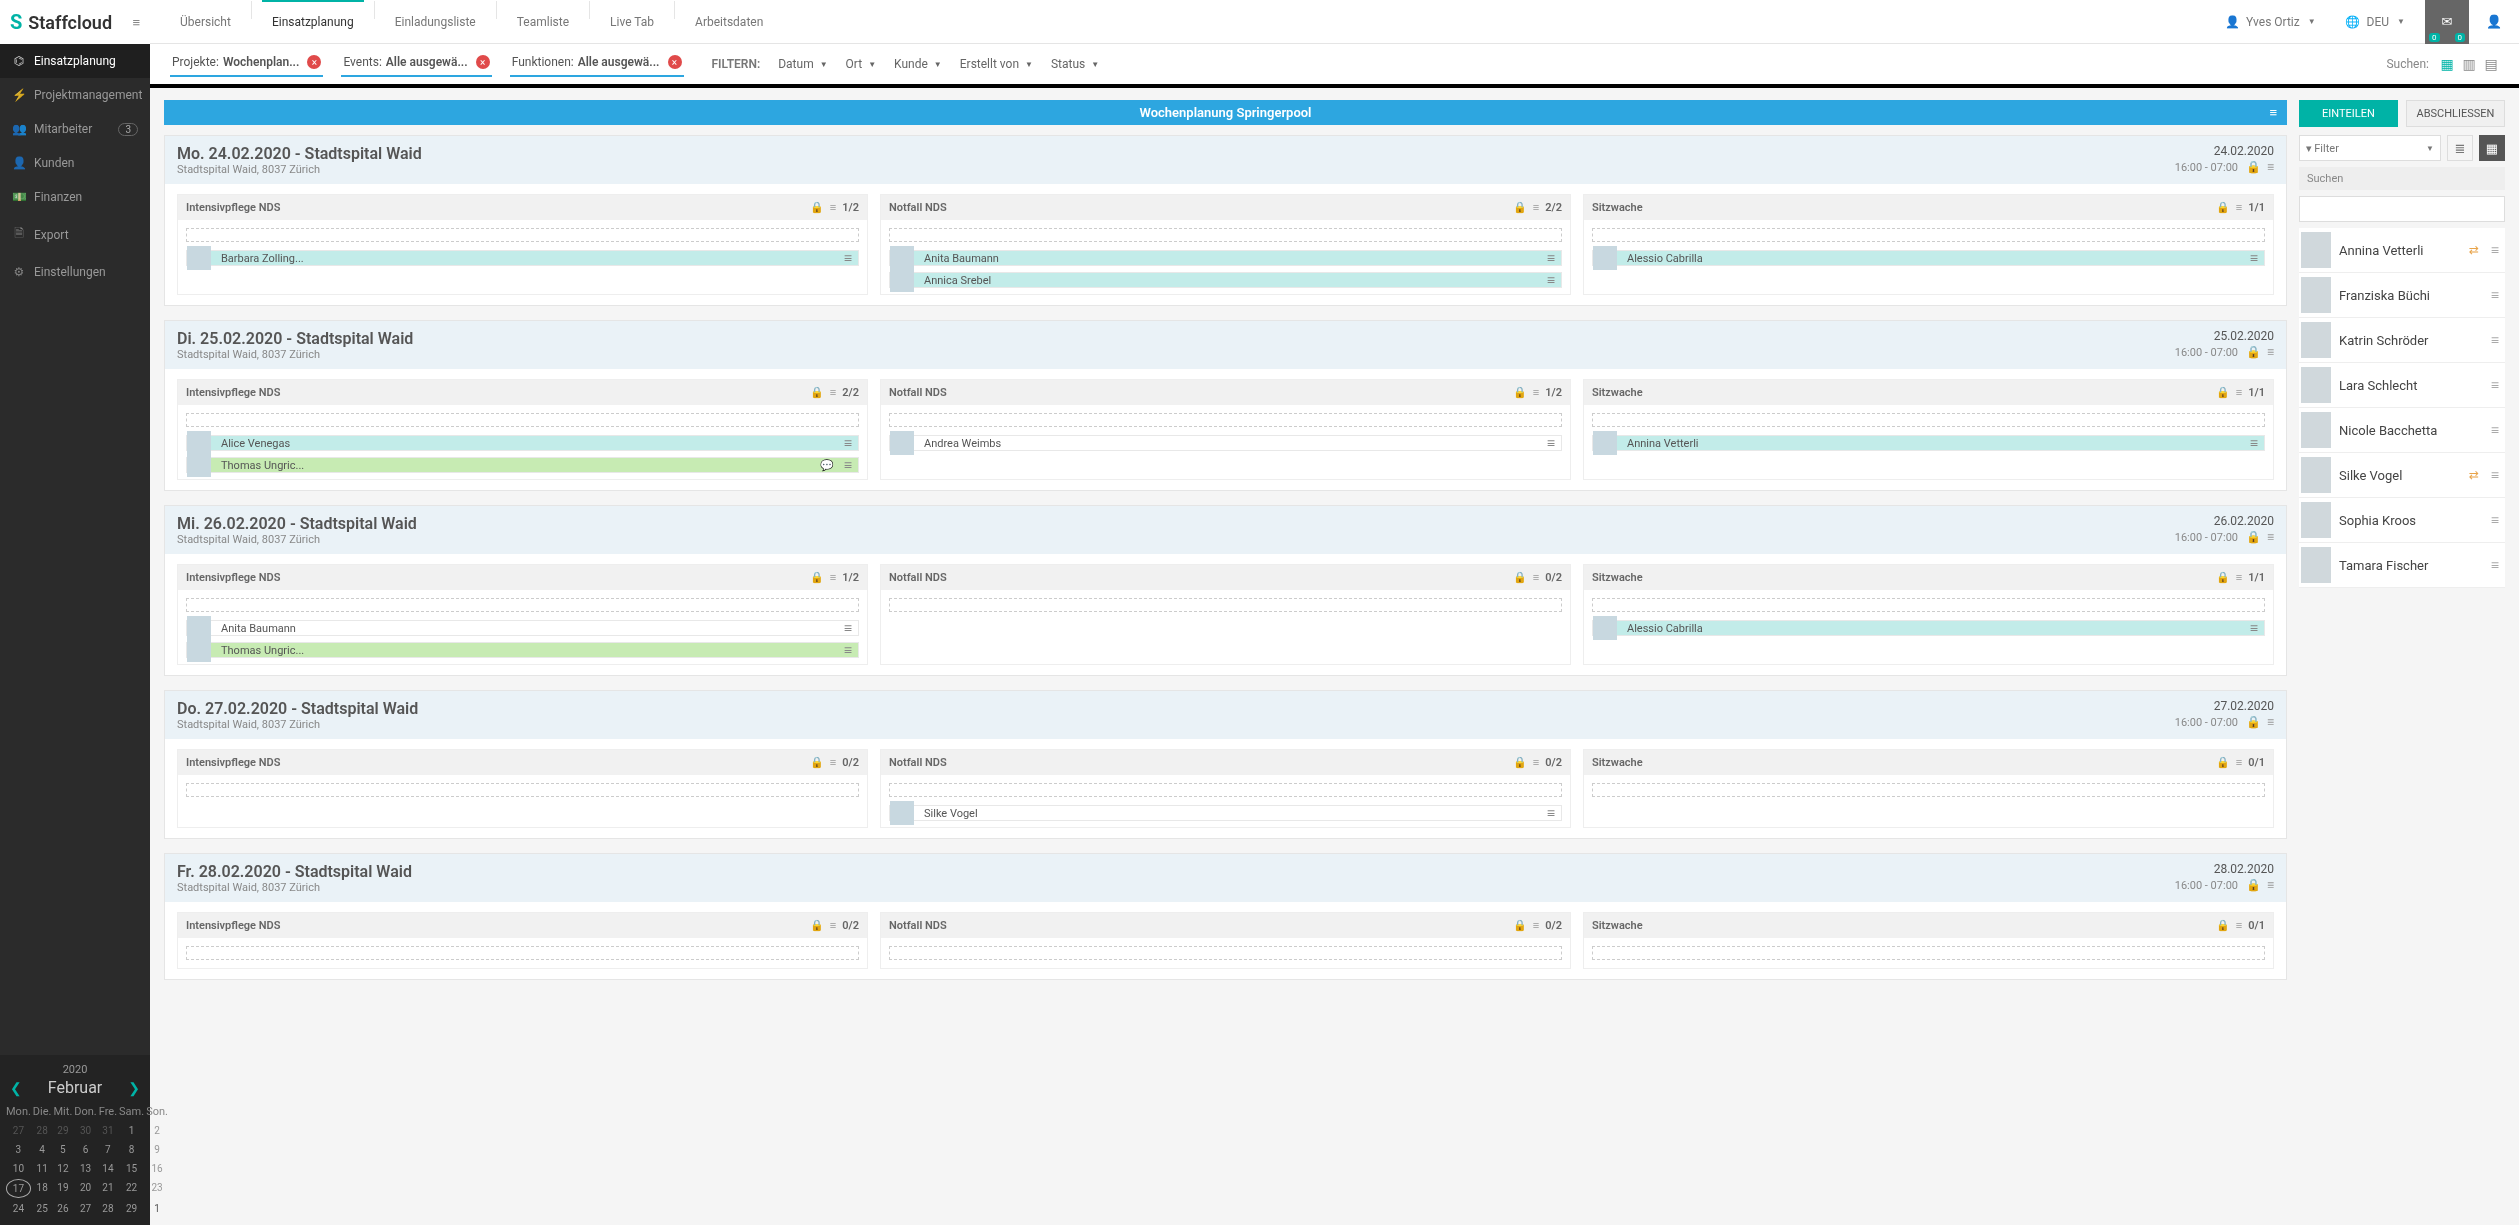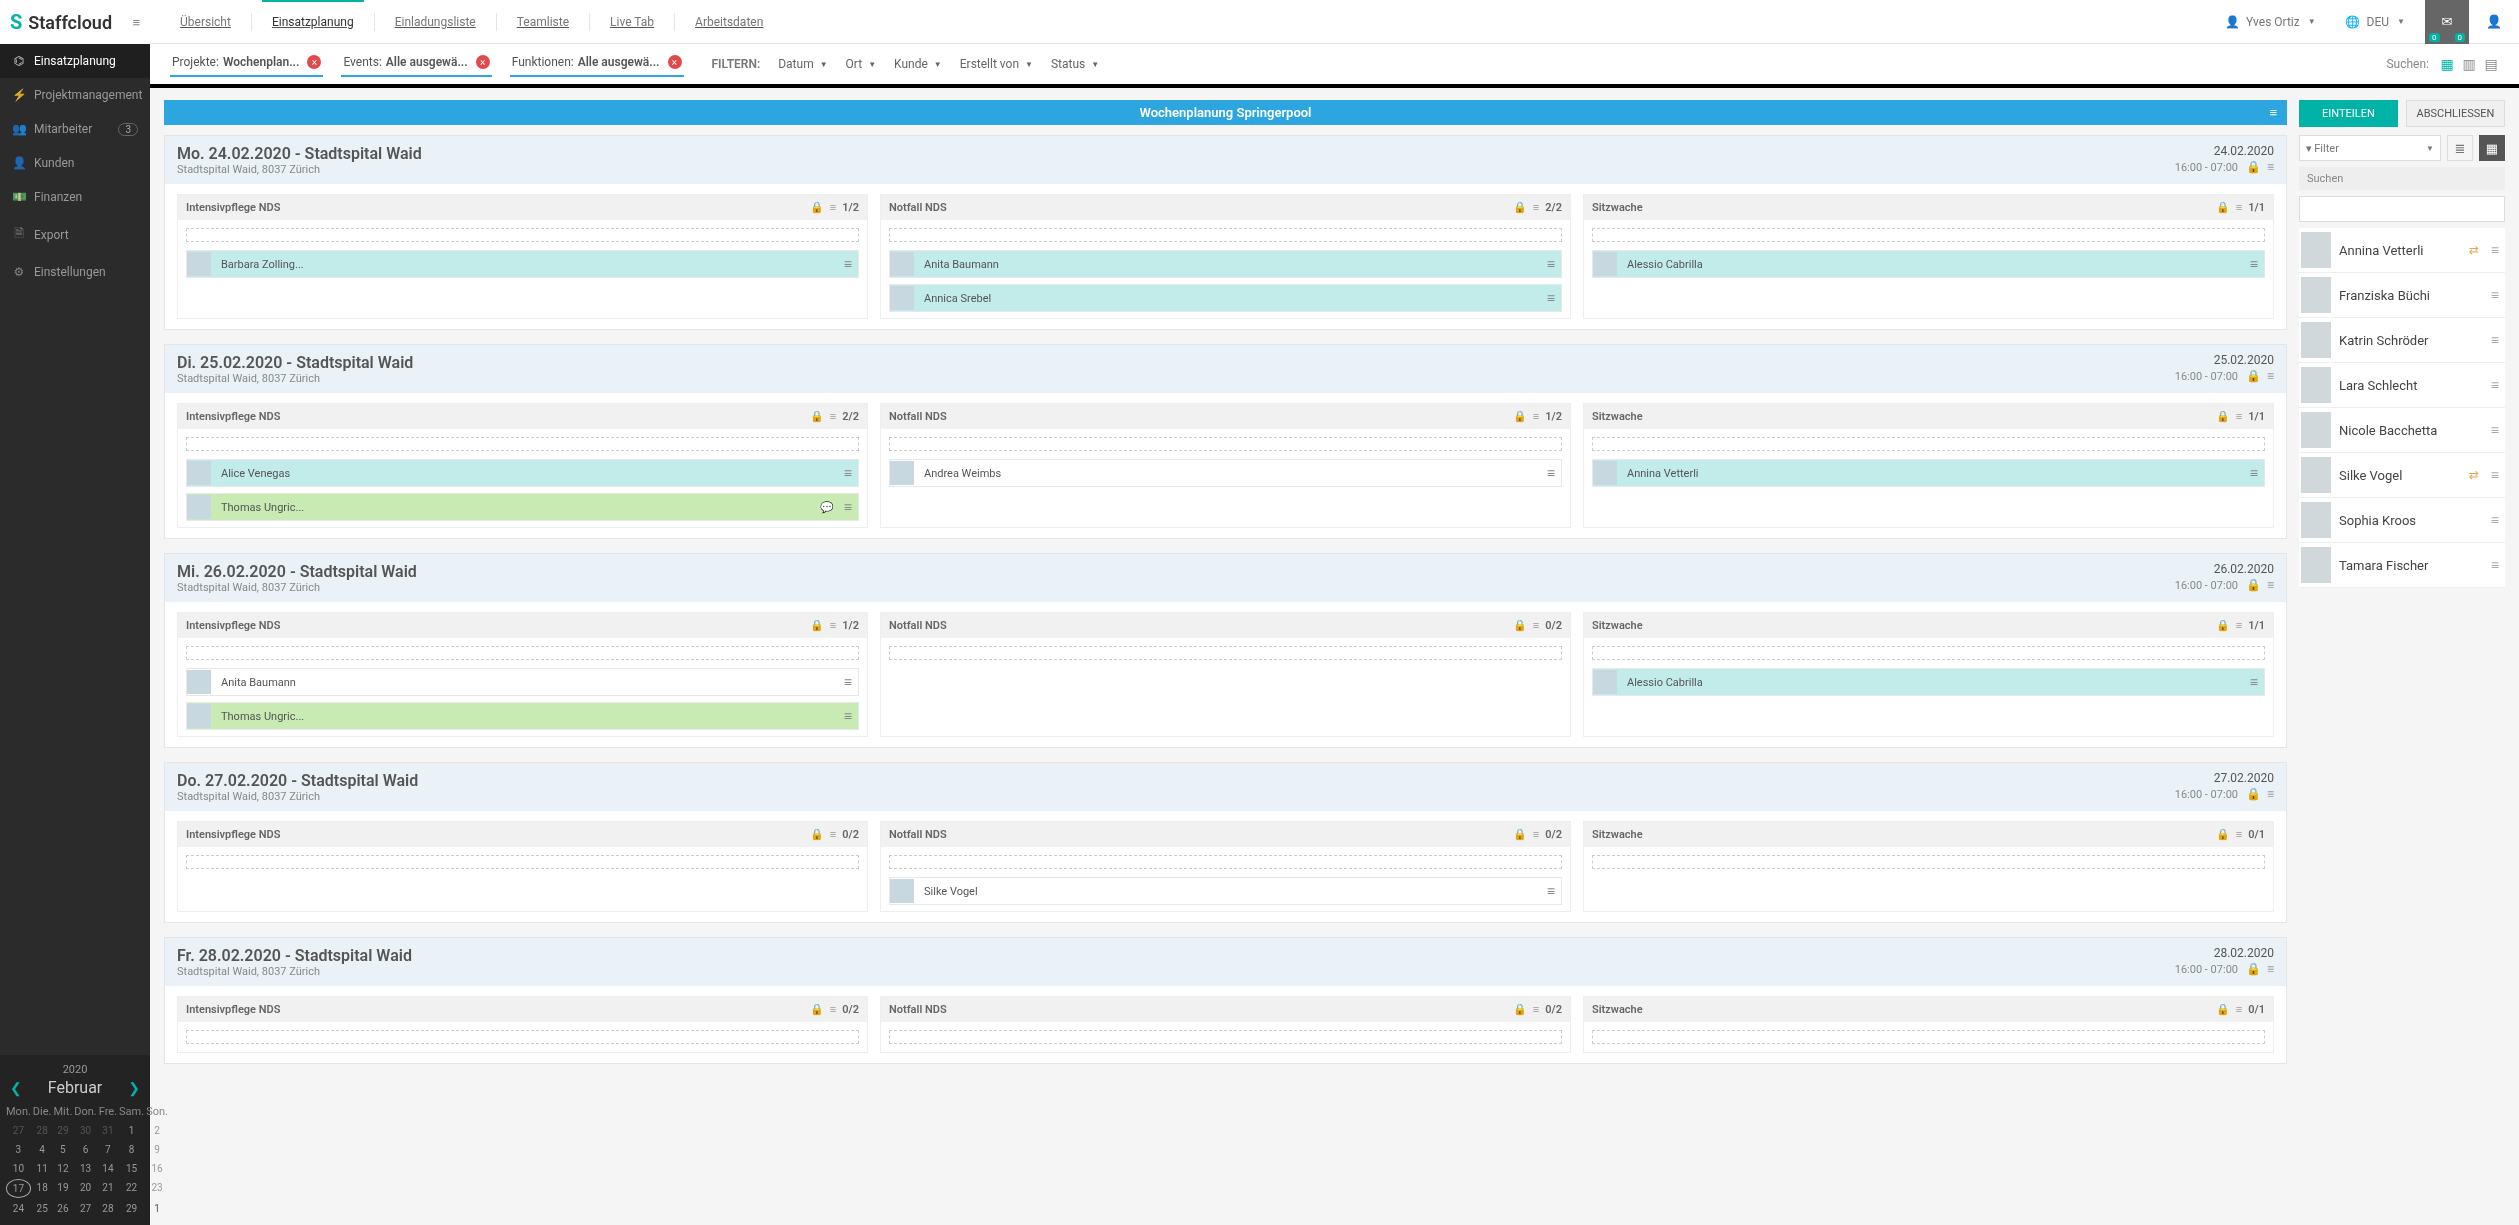--- a/index.html
+++ b/index.html
@@ -27,21 +27,21 @@
 .cal-grid .hd { font-size: 11px; color: #888; padding: 2px 0; }
 .cal-grid .d { font-size: 10px; padding: 3px 0; color: #999; cursor: pointer; }
 .cal-grid .d.dim { color: #555; }
 .cal-grid .d.today { border: 1px solid #aaa; border-radius: 50%; }
 
 
 .main { flex: 1; display: flex; flex-direction: column; min-width: 0; }
 
 
 .topbar { height: 44px; background: #fff; border-bottom: 1px solid #e5e5e5; display: flex; align-items: center; padding: 0 10px; }
-.topnav { display: flex; align-items: center; gap: 0; text-decoration: underline; }
+.topnav { display: flex; align-items: flex-start; gap: 0; }
 .topnav .tab { padding: 14px 20px; font-size: 12px; color: #777; cursor: pointer; position: relative; }
 .topnav .tab.active { color: #333; }
 .topnav .tab.active::before { content:""; position:absolute; top:-1px; left:10px; right:10px; height:2px; background:#00b3a6; }
 .topnav .sep { width:1px; height:18px; background:#e5e5e5; }
 .top-right { margin-left: auto; display: flex; align-items: center; gap: 10px; }
 .user-btn, .lang-btn { display: flex; align-items: center; gap: 6px; font-size: 12px; color: #777; padding: 8px 10px; cursor: pointer; }
 .mail-btn { background:#666; color:#fff; width:44px; height:44px; display:flex; align-items:center; justify-content:center; cursor:pointer; position:relative; }
 .mail-btn .badge { position:absolute; bottom:2px; background:#00b3a6; color:#fff; font-size:8px; border-radius:3px; padding:0 3px; }
 .mail-btn .b1 { left: 4px; }
 .mail-btn .b2 { right: 4px; }
@@ -77,21 +77,21 @@
 .event-header .time { font-size:11px; color:#888; }
 .event-header .icons { display:flex; gap:6px; color:#999; font-size:12px; }
 
 .shifts { display:flex; gap:12px; padding:10px 12px; }
 .shift-col { flex:1; min-width:0; border:1px solid #eee; }
 .shift-head { background:#f1f1f1; font-size:11px; color:#666; padding:6px 8px; display:flex; align-items:center; gap:6px; }
 .shift-head .name { font-weight:600; flex:1; overflow:hidden; text-overflow:ellipsis; white-space:nowrap; }
 .shift-head .count { font-weight:600; }
 .shift-head .ic { font-size:11px; color:#999; }
 .dropzone { margin:8px; border:1px dashed #ccc; height:14px; }
-.staff-row { margin:2px 8px 6px; display:flex; align-items:center; gap:6px; height:28px; border:1px solid #e8e8e8; }
+.staff-row { margin:2px 8px 6px; display:flex; align-items:center; gap:6px; height:16px; border:1px solid #e8e8e8; }
 .staff-row .avatar { width:24px; height:24px; background:#c8d8e0; flex-shrink:0; }
 .staff-row .name { font-size:11px; color:#555; flex:1; overflow:hidden; text-overflow:ellipsis; white-space:nowrap; padding-left:4px; }
 .staff-row .menu { font-size:14px; color:#888; padding-right:6px; cursor:pointer; }
 .staff-row.assigned { background:#c2ece9; }
 .staff-row.green { background:#c7ebb3; }
 .staff-row.white { background:#fff; }
 
 
 .right .tabs { display:flex; gap:8px; margin-bottom:8px; }
 .right .tabs .tbtn { flex:1; padding:6px 8px; font-size:11px; text-align:center; border:1px solid #ddd; background:#f0f0f0; cursor:pointer; }

